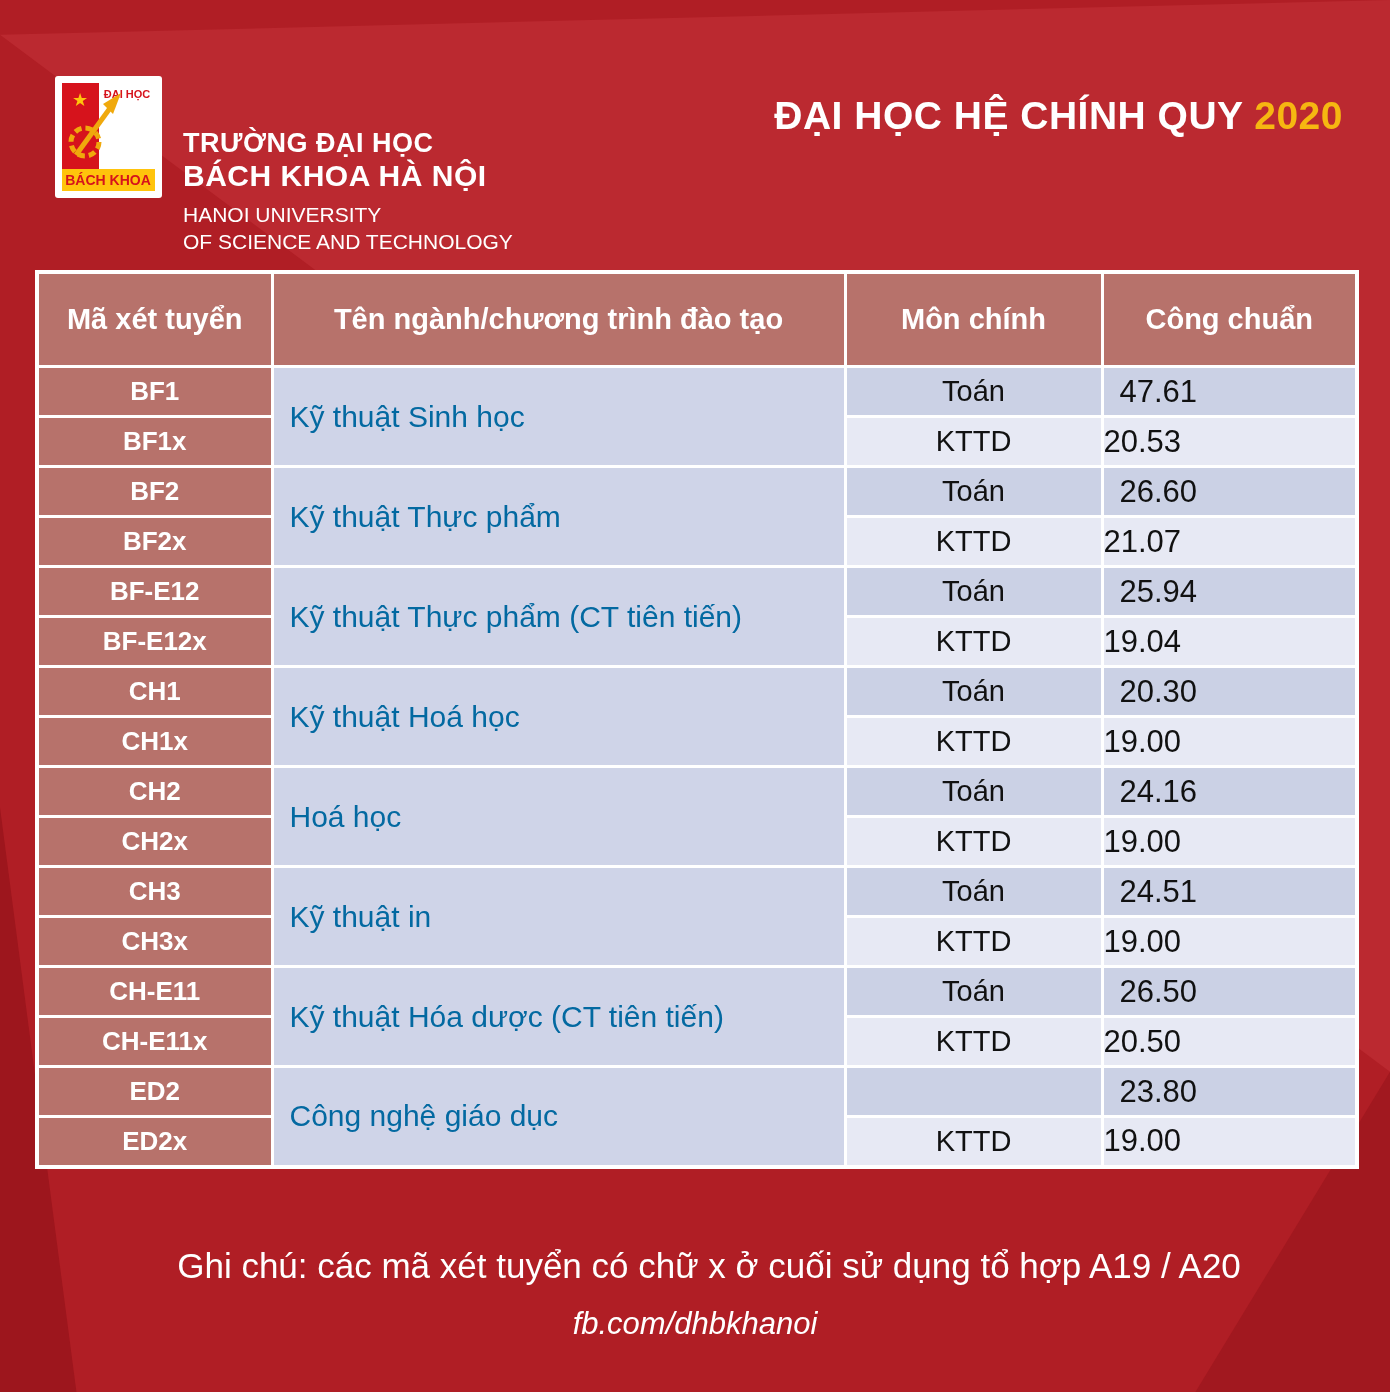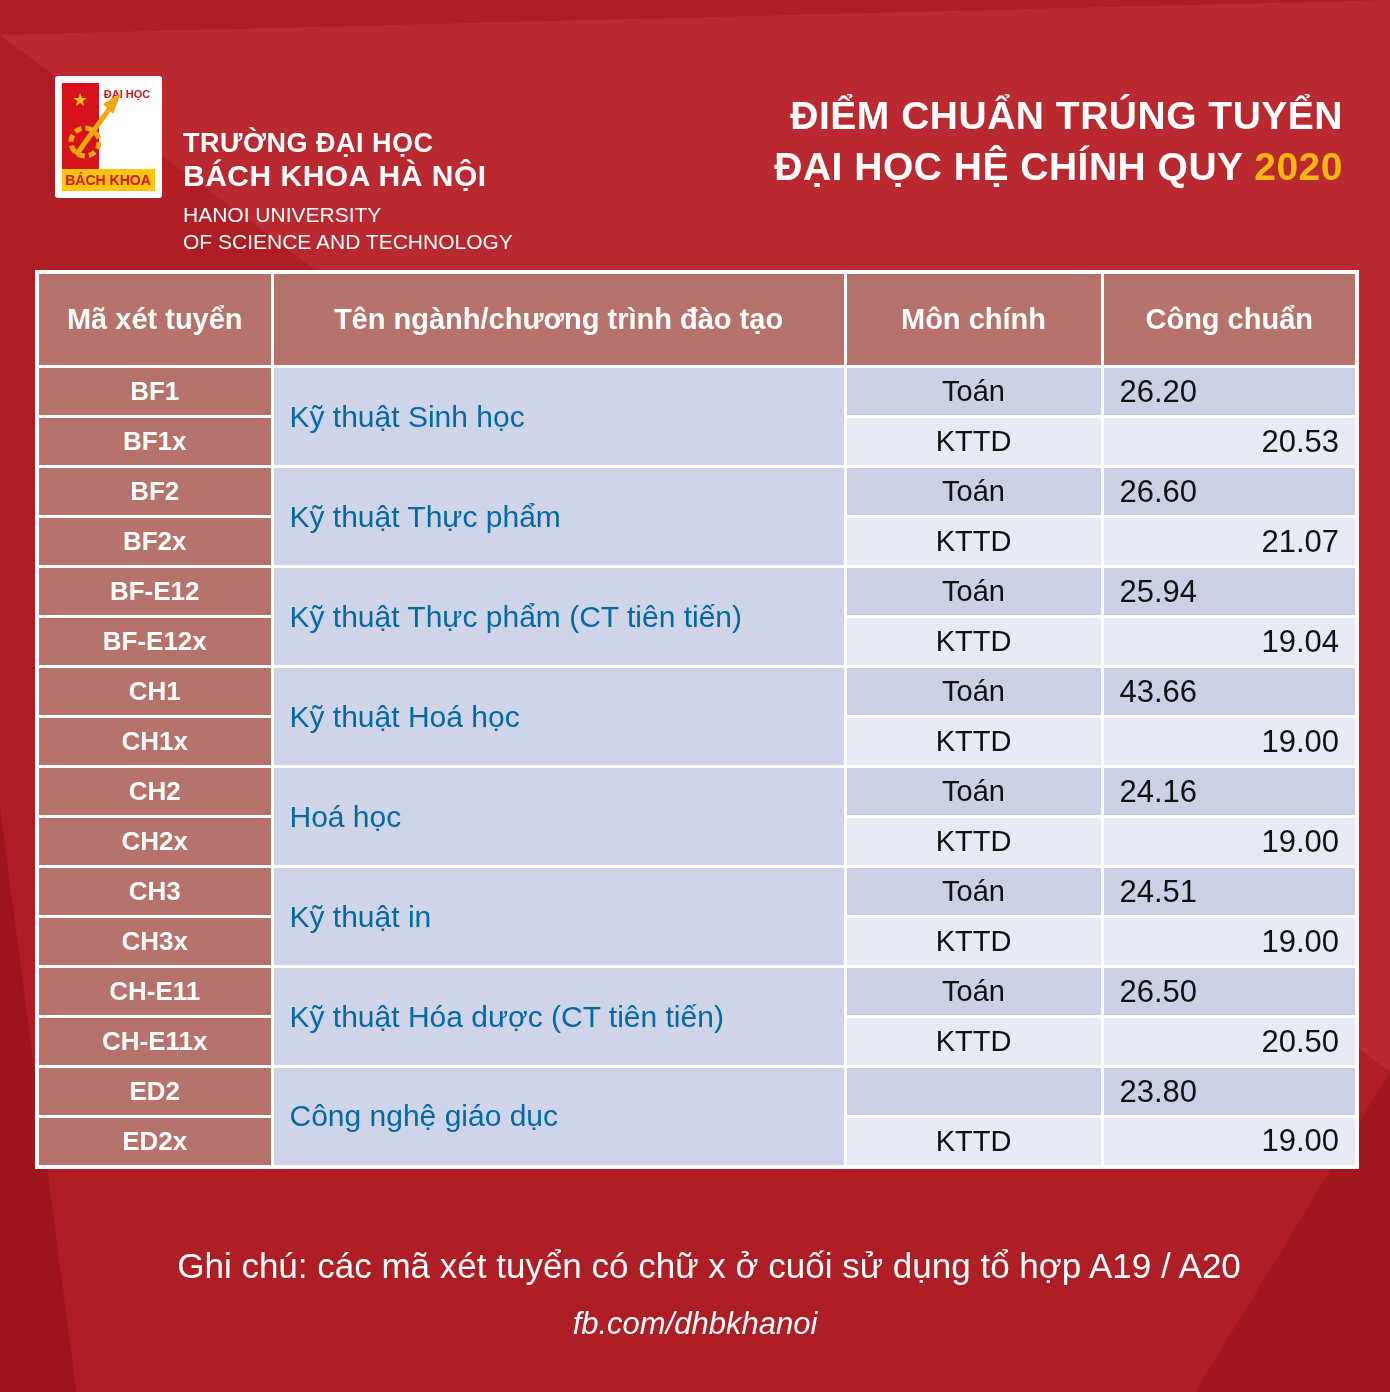--- a/index.html
+++ b/index.html
@@ -45,21 +45,21 @@
   .score-table tbody tr{height:50px;}
   td.code{background:#b7726b;color:#fff;font-weight:bold;font-size:26px;
     text-align:center;vertical-align:middle;}
   td.program{background:#cfd4e8;color:#0369a1;font-size:30px;text-align:left;
     vertical-align:middle;padding-left:16px;}
   td.subject{color:#111;font-size:29px;text-align:center;vertical-align:middle;}
   td.score{color:#111;font-size:31px;vertical-align:middle;}
   tr.row-a td.subject,tr.row-a td.score{background:#cbd1e5;}
   tr.row-b td.subject,tr.row-b td.score{background:#e7e9f4;}
   td.score.align-left{text-align:left;padding-left:16px;}
-  td.score.align-right{text-align:right;padding-right:16px;}
+  td.score.align-right{padding-right:16px;}
 
   
   .note{position:absolute;top:1246px;left:0;width:100%;text-align:center;
     color:#fff;font-size:35px;font-weight:normal;padding-left:14px;}
   .fb{position:absolute;top:1306px;left:0;width:100%;text-align:center;
     color:#fff;font-size:31px;font-style:italic;}
 </style>
 </head>
 <body>
 
@@ -85,21 +85,20 @@
   <div class="brand-text">
     <div class="brand-vi1">TRƯỜNG ĐẠI HỌC</div>
     <div class="brand-vi2">BÁCH KHOA HÀ NỘI</div>
     <div class="brand-en">
       <div>HANOI UNIVERSITY</div>
       <div>OF SCIENCE AND TECHNOLOGY</div>
     </div>
   </div>
 
   <div class="title-block">
-    <div>ĐIỂM CHUẨN TRÚNG TUYỂN</div>
     <div>
       <span>ĐẠI HỌC HỆ CHÍNH QUY</span>
       <span class="title-year">2020</span>
     </div>
   </div>
 
   <table class="score-table">
     <colgroup>
         <col class="c1">
         <col class="c2">
@@ -112,21 +111,21 @@
         <th>Tên ngành/chương trình đào tạo</th>
         <th>Môn chính</th>
         <th>Công chuẩn</th>
       </tr>
     </thead>
     <tbody id="score-body">
         <tr class="row-a">
           <td class="code">BF1</td>
           <td class="program" rowspan="2">Kỹ thuật Sinh học</td>
           <td class="subject">Toán</td>
-          <td class="score align-left">26.20</td>
+          <td class="score align-left">47.61</td>
         </tr>
         <tr class="row-b">
           <td class="code">BF1x</td>
           <td class="subject">KTTD</td>
           <td class="score align-right">20.53</td>
         </tr>
         <tr class="row-a">
           <td class="code">BF2</td>
           <td class="program" rowspan="2">Kỹ thuật Thực phẩm</td>
           <td class="subject">Toán</td>
@@ -145,21 +144,21 @@
         </tr>
         <tr class="row-b">
           <td class="code">BF-E12x</td>
           <td class="subject">KTTD</td>
           <td class="score align-right">19.04</td>
         </tr>
         <tr class="row-a">
           <td class="code">CH1</td>
           <td class="program" rowspan="2">Kỹ thuật Hoá học</td>
           <td class="subject">Toán</td>
-          <td class="score align-left">43.66</td>
+          <td class="score align-left">20.30</td>
         </tr>
         <tr class="row-b">
           <td class="code">CH1x</td>
           <td class="subject">KTTD</td>
           <td class="score align-right">19.00</td>
         </tr>
         <tr class="row-a">
           <td class="code">CH2</td>
           <td class="program" rowspan="2">Hoá học</td>
           <td class="subject">Toán</td>

